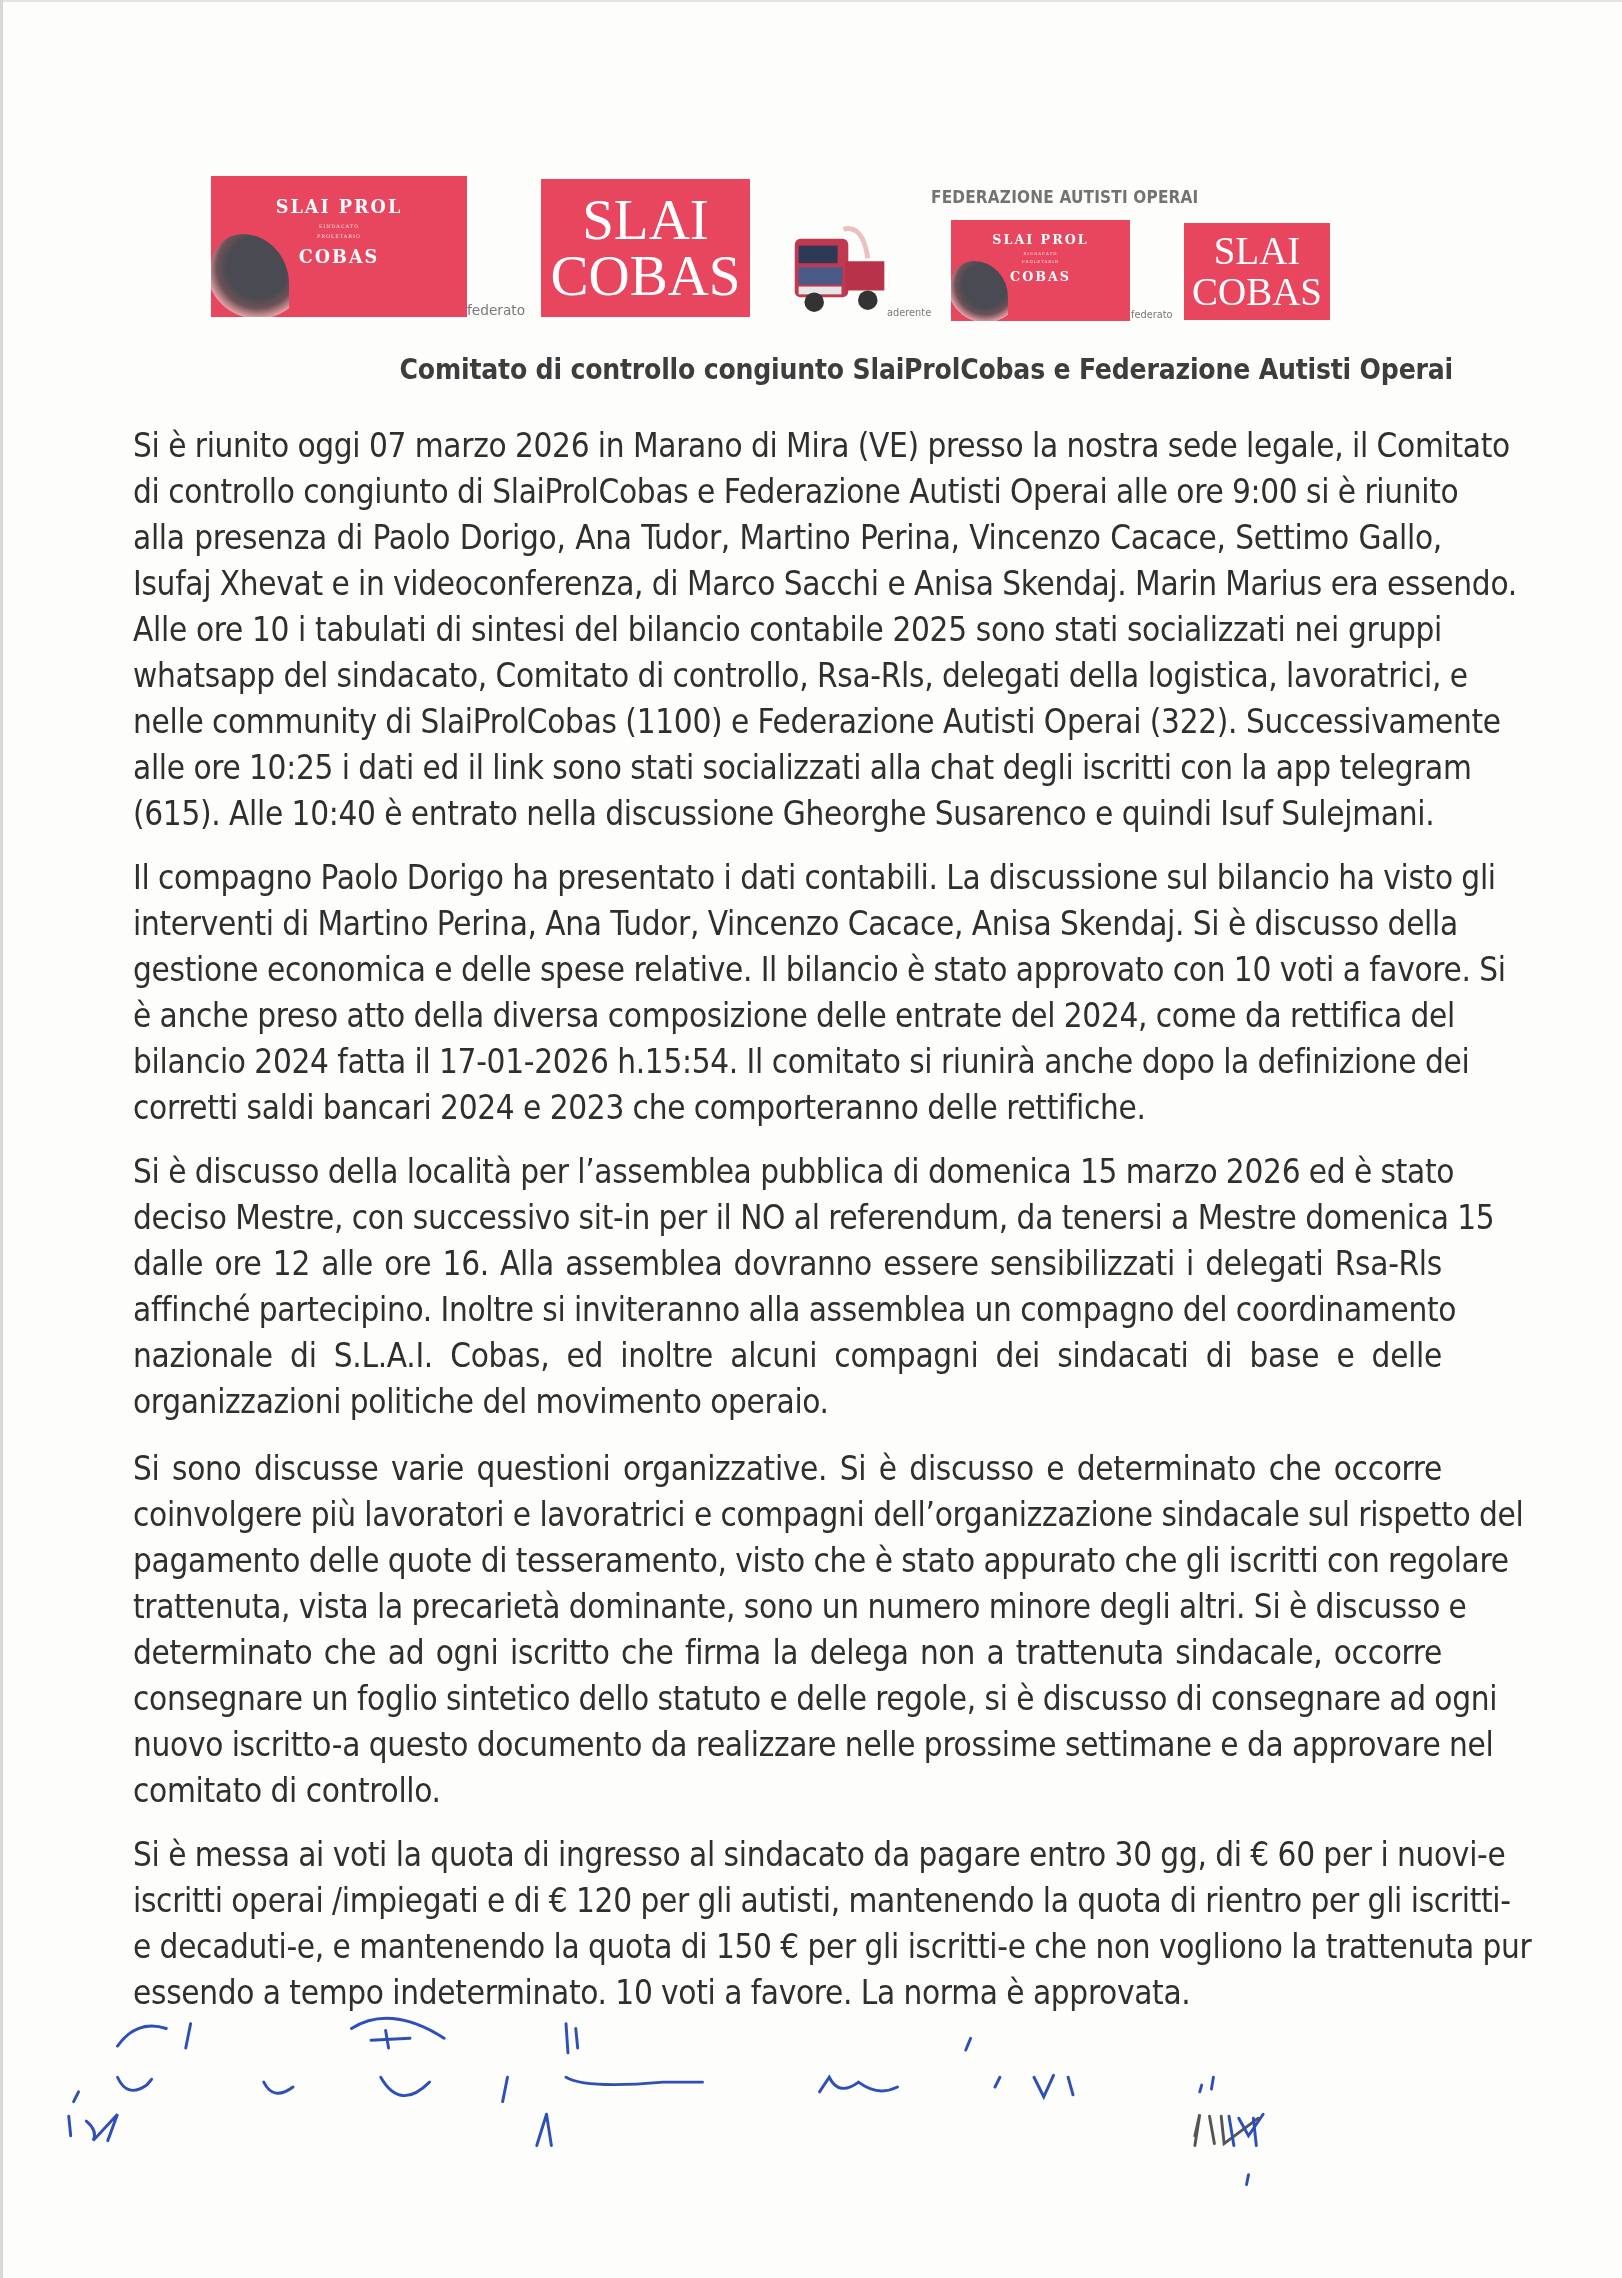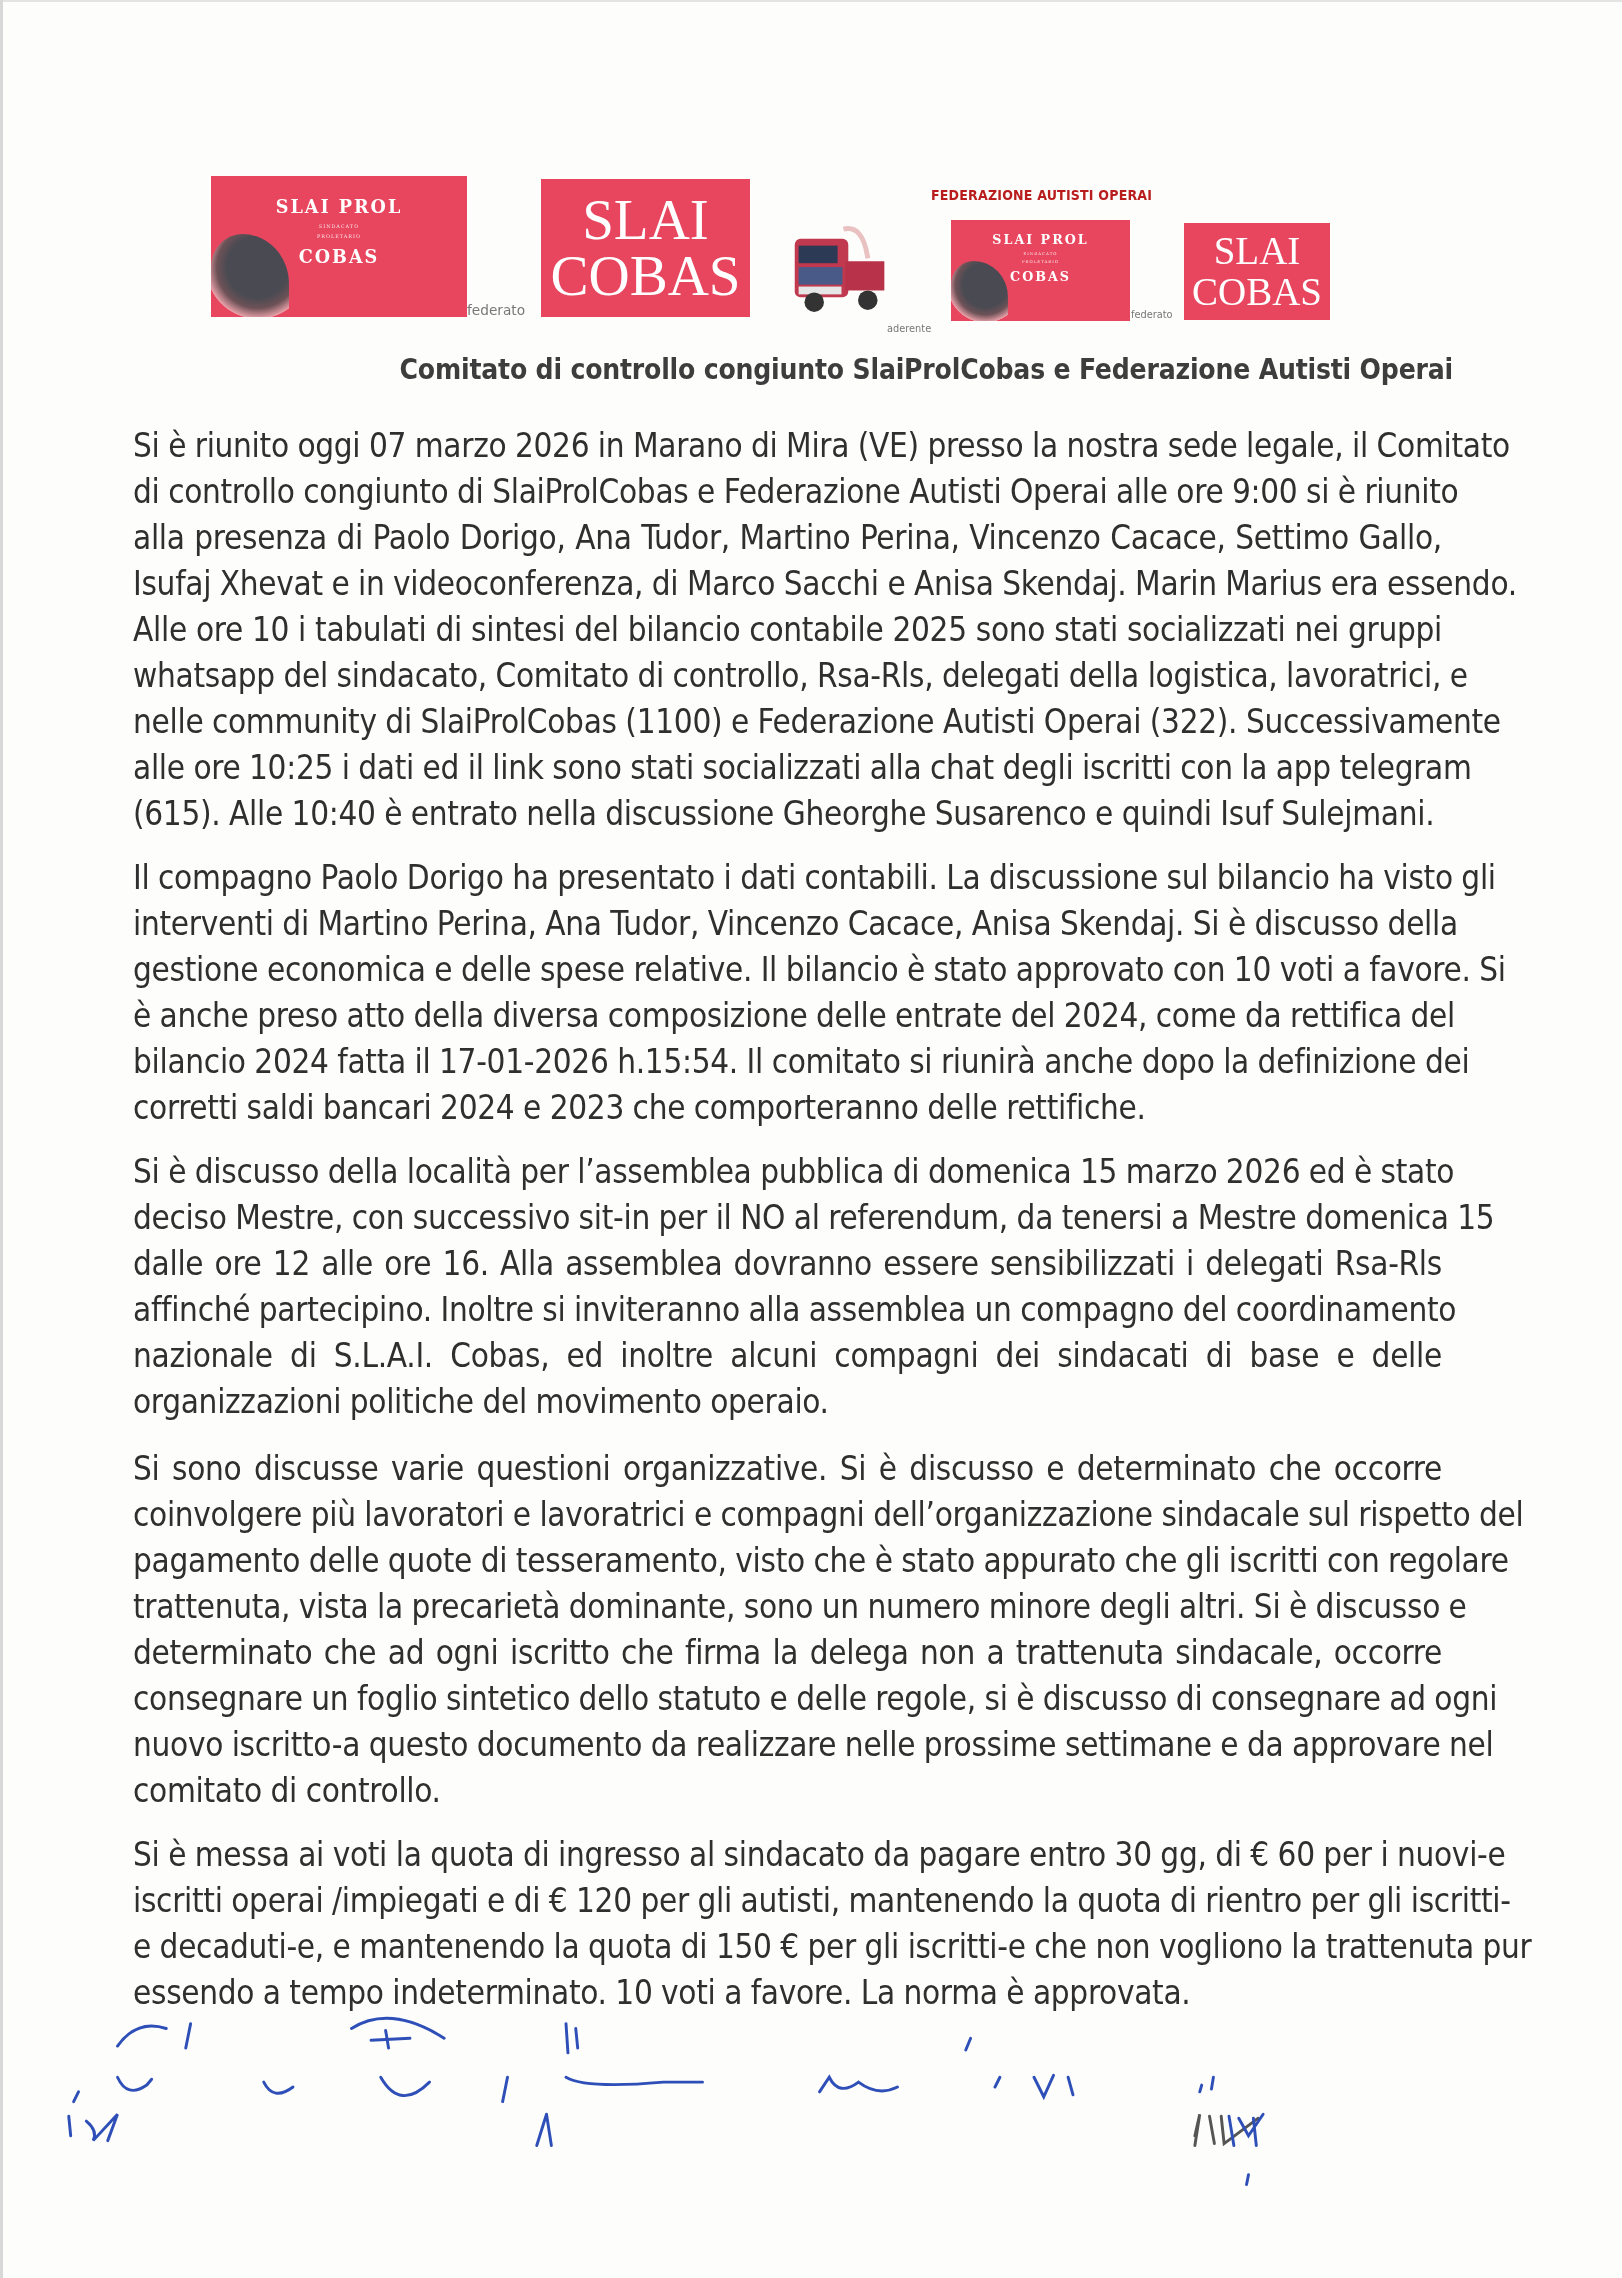--- a/index.html
+++ b/index.html
@@ -12,21 +12,21 @@
 
     
     .logo-block { position: absolute; background: #e8465f; color: #fff; overflow: hidden; }
     .logo-prol .t1 { position: absolute; width: 100%; text-align: center; font-family: "DejaVu Serif", serif; font-weight: bold; letter-spacing: 2px; }
     .logo-prol .t2 { position: absolute; width: 100%; text-align: center; font-family: "DejaVu Serif", serif; font-size: 4.9px; letter-spacing: 1px; opacity: .85; }
     .logo-prol .t3 { position: absolute; width: 100%; text-align: center; font-family: "DejaVu Serif", serif; font-weight: bold; letter-spacing: 2px; }
     .logo-prol .fig { position: absolute; left: 0; bottom: 0; border-radius: 40% 60% 0 0; background: radial-gradient(circle at 60% 40%, #4a4a52 0 45%, #6d5257 60%, #e9a0a8 75%, transparent 76%); }
     .logo-cobas .w { position: absolute; width: 100%; text-align: center; font-family: "Liberation Serif", "DejaVu Serif", serif; line-height: 1; }
     .small-label { position: absolute; font-family: "DejaVu Sans", sans-serif; color: #777; }
     .truck { position: absolute; }
-    .fed-title { position: absolute; font-family: "DejaVu Sans Condensed", "DejaVu Sans", sans-serif; font-size: 14px; color: #b91c1c; font-weight: bold; letter-spacing: 0.2px; }
+    .fed-title { position: absolute; font-family: "DejaVu Sans Condensed", "DejaVu Sans", sans-serif; font-size: 17px; color: #737373; font-weight: bold; letter-spacing: 0.2px; }
 
     
     .doc-title { position: absolute; left: 127px; top: 353px; width: 1326px; text-align: right; font-size: 28px; font-weight: bold; color: #3d3d3d; font-family: "DejaVu Sans Condensed", "DejaVu Sans", sans-serif; letter-spacing: -0.2px; }
 
     
     .para { position: absolute; left: 133px; width: 1309px; font-size: 33px; line-height: 46px; color: #2f2f2f; text-align: justify; font-family: "DejaVu Sans Condensed", "DejaVu Sans", sans-serif; letter-spacing: -0.3px; word-spacing: -0.5px; }
     .para span { display: block; text-align: justify; text-align-last: justify; white-space: nowrap; }
     .para span.last { text-align-last: left; }
 
     
@@ -60,21 +60,21 @@
   <svg class="truck" style="left:785px;top:224px;" width="112" height="93" viewBox="0 0 115 95">
     <rect x="10" y="15" width="55" height="60" rx="6" fill="#c0394f"></rect>
     <rect x="14" y="22" width="40" height="18" fill="#2d3a55"></rect>
     <rect x="14" y="44" width="45" height="18" fill="#4a5a88"></rect>
     <rect x="14" y="64" width="44" height="8" fill="#e6e6e6"></rect>
     <rect x="62" y="38" width="40" height="30" fill="#b83349"></rect>
     <circle cx="30" cy="80" r="10" fill="#333"></circle>
     <circle cx="85" cy="78" r="10" fill="#333"></circle>
     <path d="M60 5 Q80 0 85 35" stroke="#e9c1c1" stroke-width="5" fill="none"></path>
   </svg>
-  <span class="small-label" style="left:887px;top:323px;font-size:9.8px;">aderente</span>
+  <span class="small-label" style="left:887px;top:307px;font-size:9.8px;">aderente</span>
 
   <div class="logo-block logo-prol" style="left:951px;top:220px;width:179px;height:101px;">
     <div class="fig" style="width:57px;height:60px;"></div>
     <div class="t1" style="top:11.7px;font-size:12.7px;">SLAI PROL</div>
     <div class="t2" style="top:31px;font-size:3.9px;">SINDACATO</div>
     <div class="t2" style="top:39px;font-size:3.9px;">PROLETARIO</div>
     <div class="t3" style="top:49px;font-size:12.7px;">COBAS</div>
   </div>
   <span class="small-label" style="left:1131px;top:309px;font-size:9.8px;">federato</span>
 

